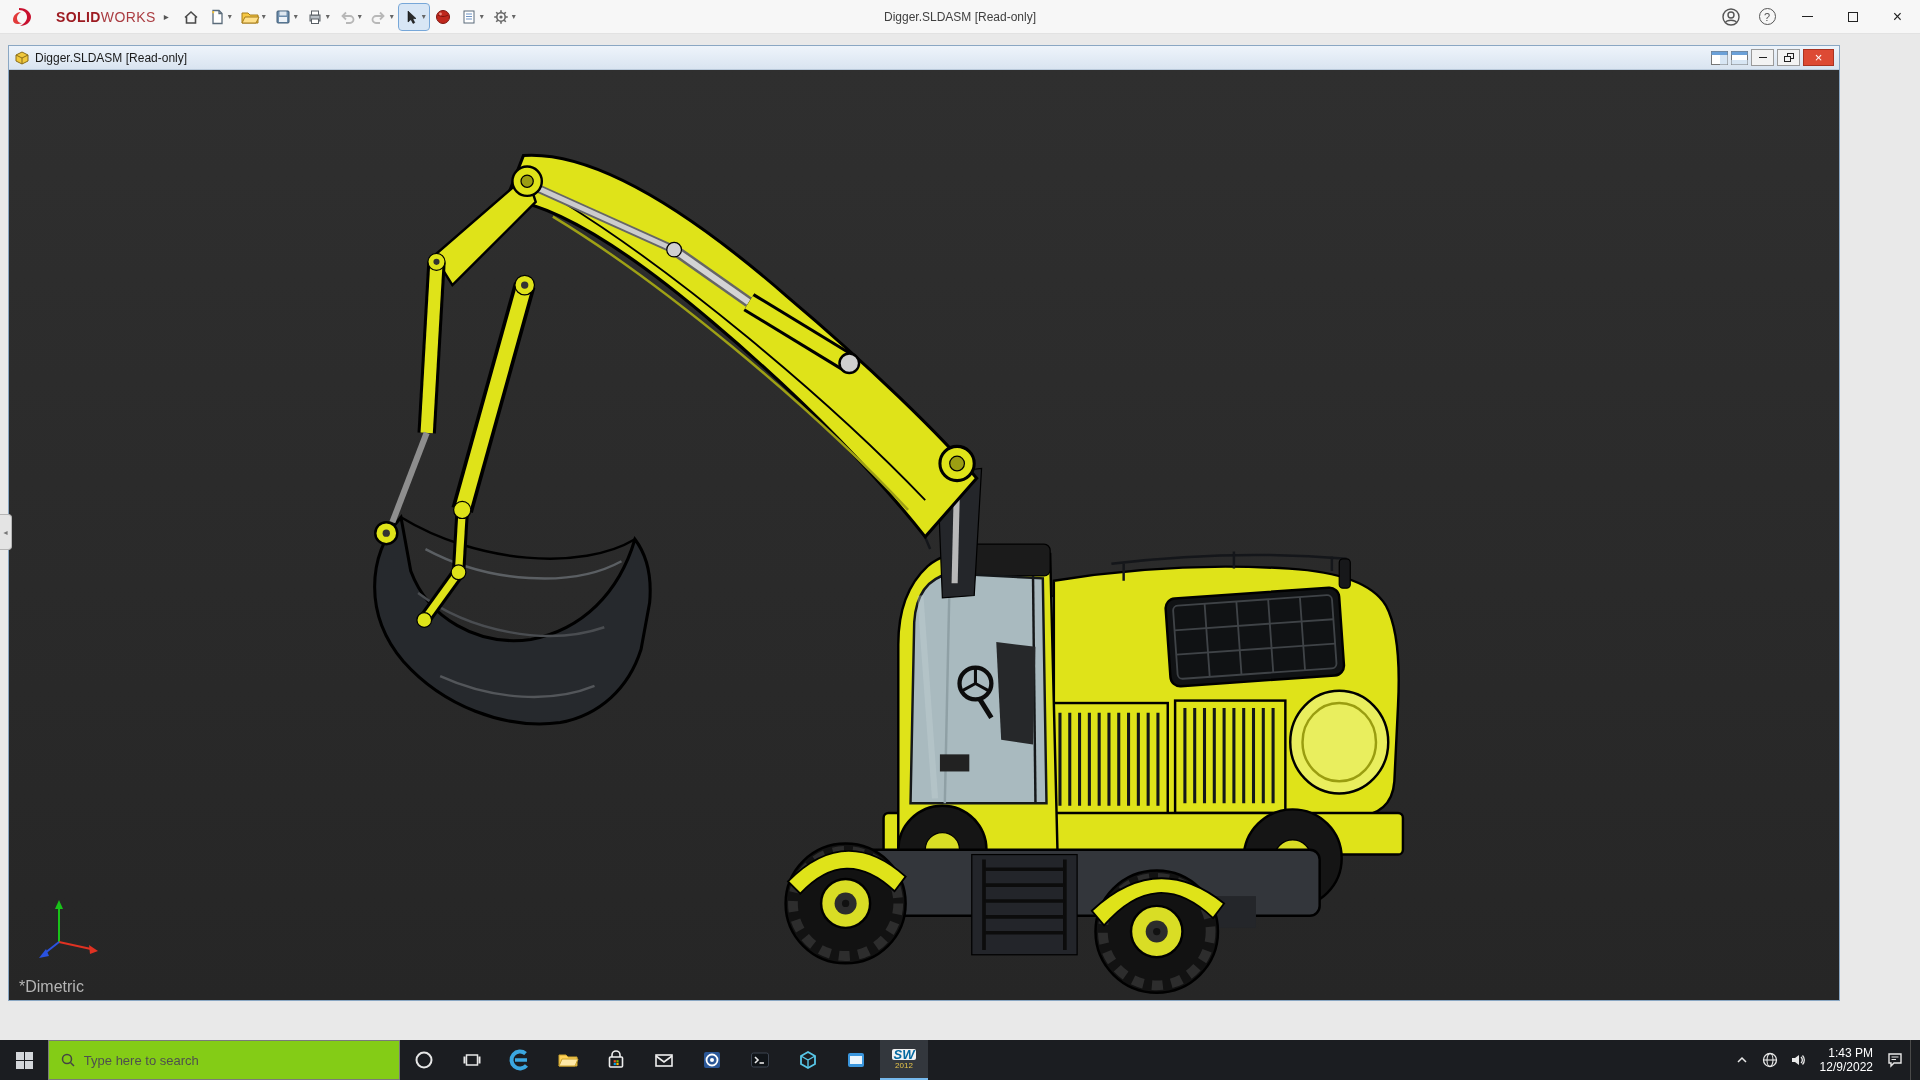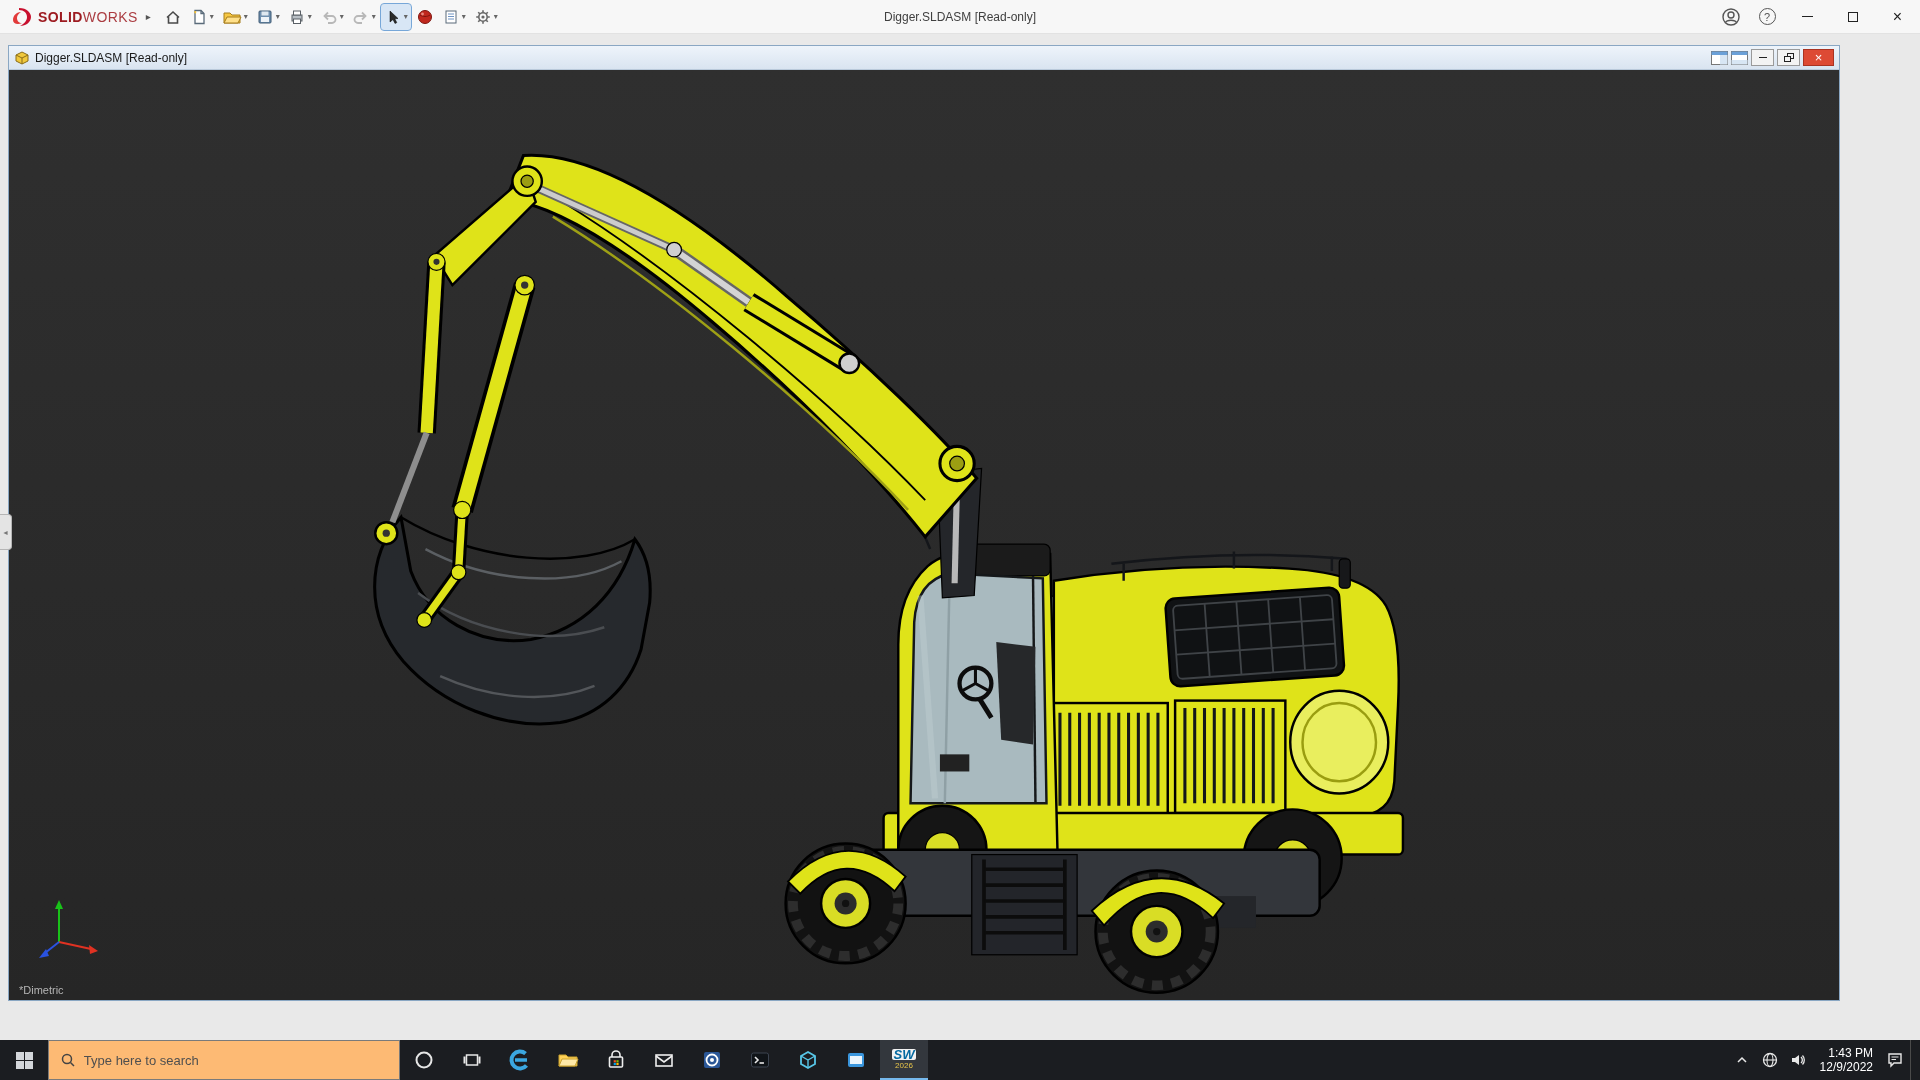--- a/index.html
+++ b/index.html
@@ -10,21 +10,21 @@
     position: relative;
     overflow: hidden;
   }
 
   
   .main-titlebar {
     position: absolute; top: 0; left: 0; right: 0; height: 34px;
     background: #f7f7f7; border-bottom: 1px solid #e2e2e2;
     display: flex; align-items: center; padding-left: 10px; z-index: 10;
   }
-  .brand { display: flex; align-items: center; gap: 4px; }
+  .brand { display: flex; align-items: center; gap: 22px; }
   .brand-text { font-size: 14px; letter-spacing: .4px; color: #9d1b21; }
   .brand-text b { font-weight: 700; }
   .brand-text span { font-weight: 400; opacity: .85; }
   .flyout-btn { margin: 0 10px 0 8px; color: #555; font-size: 10px; }
   .toolbar { display: flex; align-items: center; gap: 2px; }
   .tbtn { height: 26px; display: flex; align-items: center; padding: 0 3px; border-radius: 3px; }
   .tbtn .caret { font-size: 8px; color: #666; margin-left: 2px; }
   .tbtn.active { background: #d8e6f5; outline: 1px solid #77a7d8; }
   .title-center {
     position: absolute; left: 50%; top: 0; height: 34px; transform: translateX(-50%);
@@ -57,39 +57,39 @@
   .doc-cbtn .glyph-min { width: 8px; }
   .glyph-restore { position: relative; width: 10px; height: 9px; display: block; }
   .glyph-restore i { position: absolute; display: block; border: 1px solid #222; background: #f3f3f3; }
   .glyph-restore i:first-child { width: 7px; height: 6px; right: 0; top: 0; }
   .glyph-restore i:last-child  { width: 7px; height: 6px; left: 0; bottom: 0; }
   .doc-cbtn.close { width: 31px; background: #dd4a34; border-color: #a93322; color: #fff; font-size: 13px; line-height: 1; }
 
   .viewport { position: absolute; top: 24px; left: 0; right: 0; bottom: 0;
     background: linear-gradient(#2f2f2f, #262626); overflow: hidden; }
   .viewport svg.model { width: 100%; height: 100%; display: block; }
-  .view-label { position: absolute; left: 10px; bottom: 4px; color: #b5b5b5; font-size: 11px; text-align: center; }
+  .view-label { position: absolute; left: 10px; bottom: 4px; color: #b5b5b5; font-size: 16px; text-align: center; }
   .triad { position: absolute; left: 20px; bottom: 34px; }
 
   .panel-tab {
     position: absolute; left: 0; top: 514px; width: 12px; height: 36px; z-index: 8;
     background: #e4e4e4; border: 1px solid #b5b5b5; border-left: none; border-radius: 0 4px 4px 0;
     display: flex; align-items: center; justify-content: center; font-size: 7px; color: #777;
   }
 
   
   .taskbar {
     position: absolute; left: 0; right: 0; bottom: 0; height: 40px;
     background: #1b1d21; display: flex; align-items: stretch; z-index: 20;
   }
   .tb-start { width: 48px; display: flex; align-items: center; justify-content: center; }
   .win-logo { display: grid; grid-template-columns: 8px 8px; grid-template-rows: 8px 8px; gap: 1px; }
   .win-logo i { background: #d4d7db; display: block; }
   .tb-search {
-    width: 352px; background: #fdba74; border: 1px solid #7a7a7a;
+    width: 352px; background: #84cc16; border: 1px solid #7a7a7a;
     display: flex; align-items: center; gap: 9px; padding: 0 11px;
   }
   .tb-search input { border: none; outline: none; font-size: 13px; color: #333; width: 100%;
     background: transparent; font-family: inherit; }
   .tb-search input::placeholder { color: #4f4f4f; opacity: 1; }
   .tb-app { width: 48px; display: flex; align-items: center; justify-content: center; }
   .tb-app.active { background: #33373d; box-shadow: inset 0 -2px 0 #76b9ed; }
   .sw-icon { display: flex; flex-direction: column; align-items: center; line-height: 11px; }
   .sw-top { color: #0369a1; font-weight: 700; font-style: italic; font-size: 13px;
     background: #f2f2f2; padding: 0 2px; border-radius: 2px; }
@@ -470,21 +470,21 @@
   </div>
   <div class="tb-app">
     <svg width="24" height="24">
       <rect x="4" y="5" width="16" height="14" rx="2" fill="#3a96dd"></rect>
       <rect x="6" y="8" width="12" height="8" fill="#ffffff" opacity="0.9"></rect>
     </svg>
   </div>
   <div class="tb-app active">
     <span class="sw-icon">
       <span class="sw-top">SW</span>
-      <span class="sw-year">2026</span>
+      <span class="sw-year">2012</span>
     </span>
   </div>
 
   <div class="tb-tray">
     <div class="tray-btn">
       <svg width="14" height="14">
         <path d="M3 9 L7 5 L11 9" fill="none" stroke="#e8e8e8" stroke-width="1.5"></path>
       </svg>
     </div>
     <div class="tray-btn">

